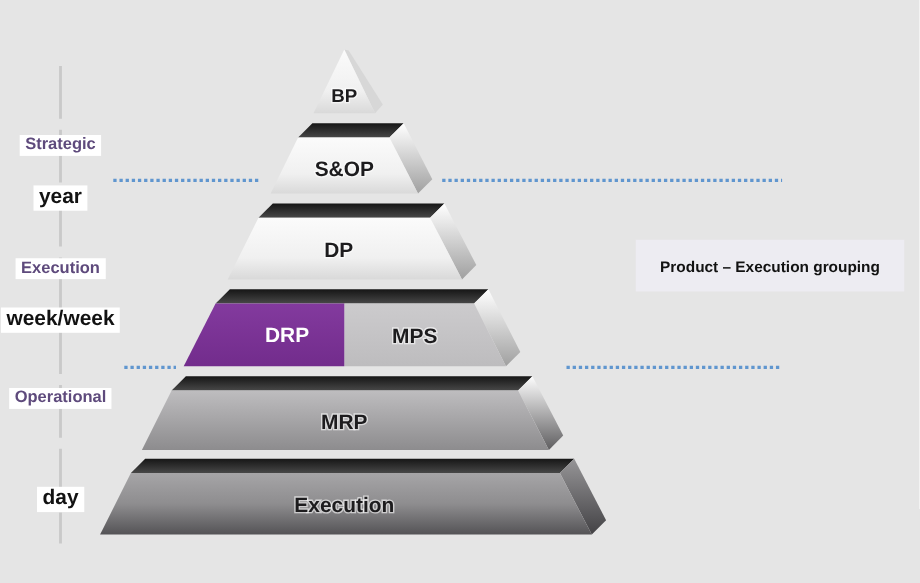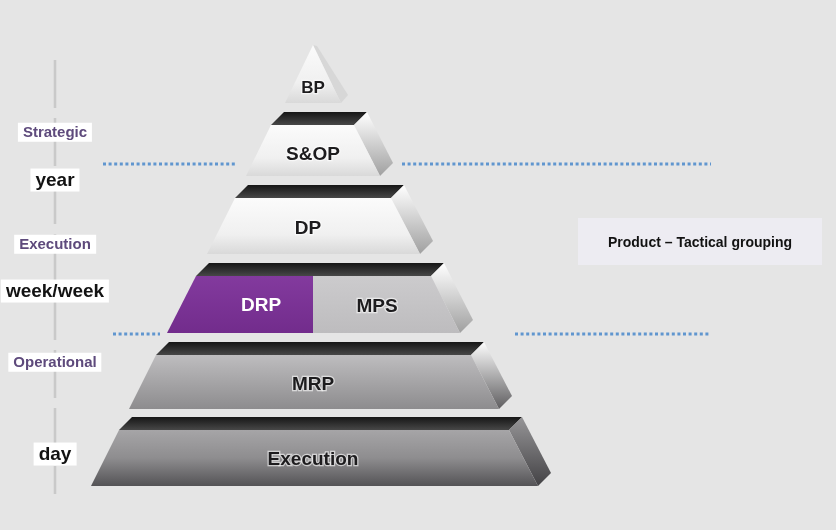--- a/index.html
+++ b/index.html
@@ -128,16 +128,16 @@
   </svg>
 
   <div class="axis-label level" style="top:132px">Strategic</div>
   <div class="axis-label horizon" style="top:180px">year</div>
   <div class="axis-label level" style="top:244px">Execution</div>
   <div class="axis-label horizon" style="top:291px">week/week</div>
   <div class="axis-label level" style="top:362px">Operational</div>
   <div class="axis-label horizon" style="top:454px">day</div>
 
   <div class="note-box" style="top:218px;height:47px">
-    <span>Product – Tactical grouping</span>
+    <span>Product – Execution grouping</span>
   </div>
 
 </div>
 
 </body></html>

